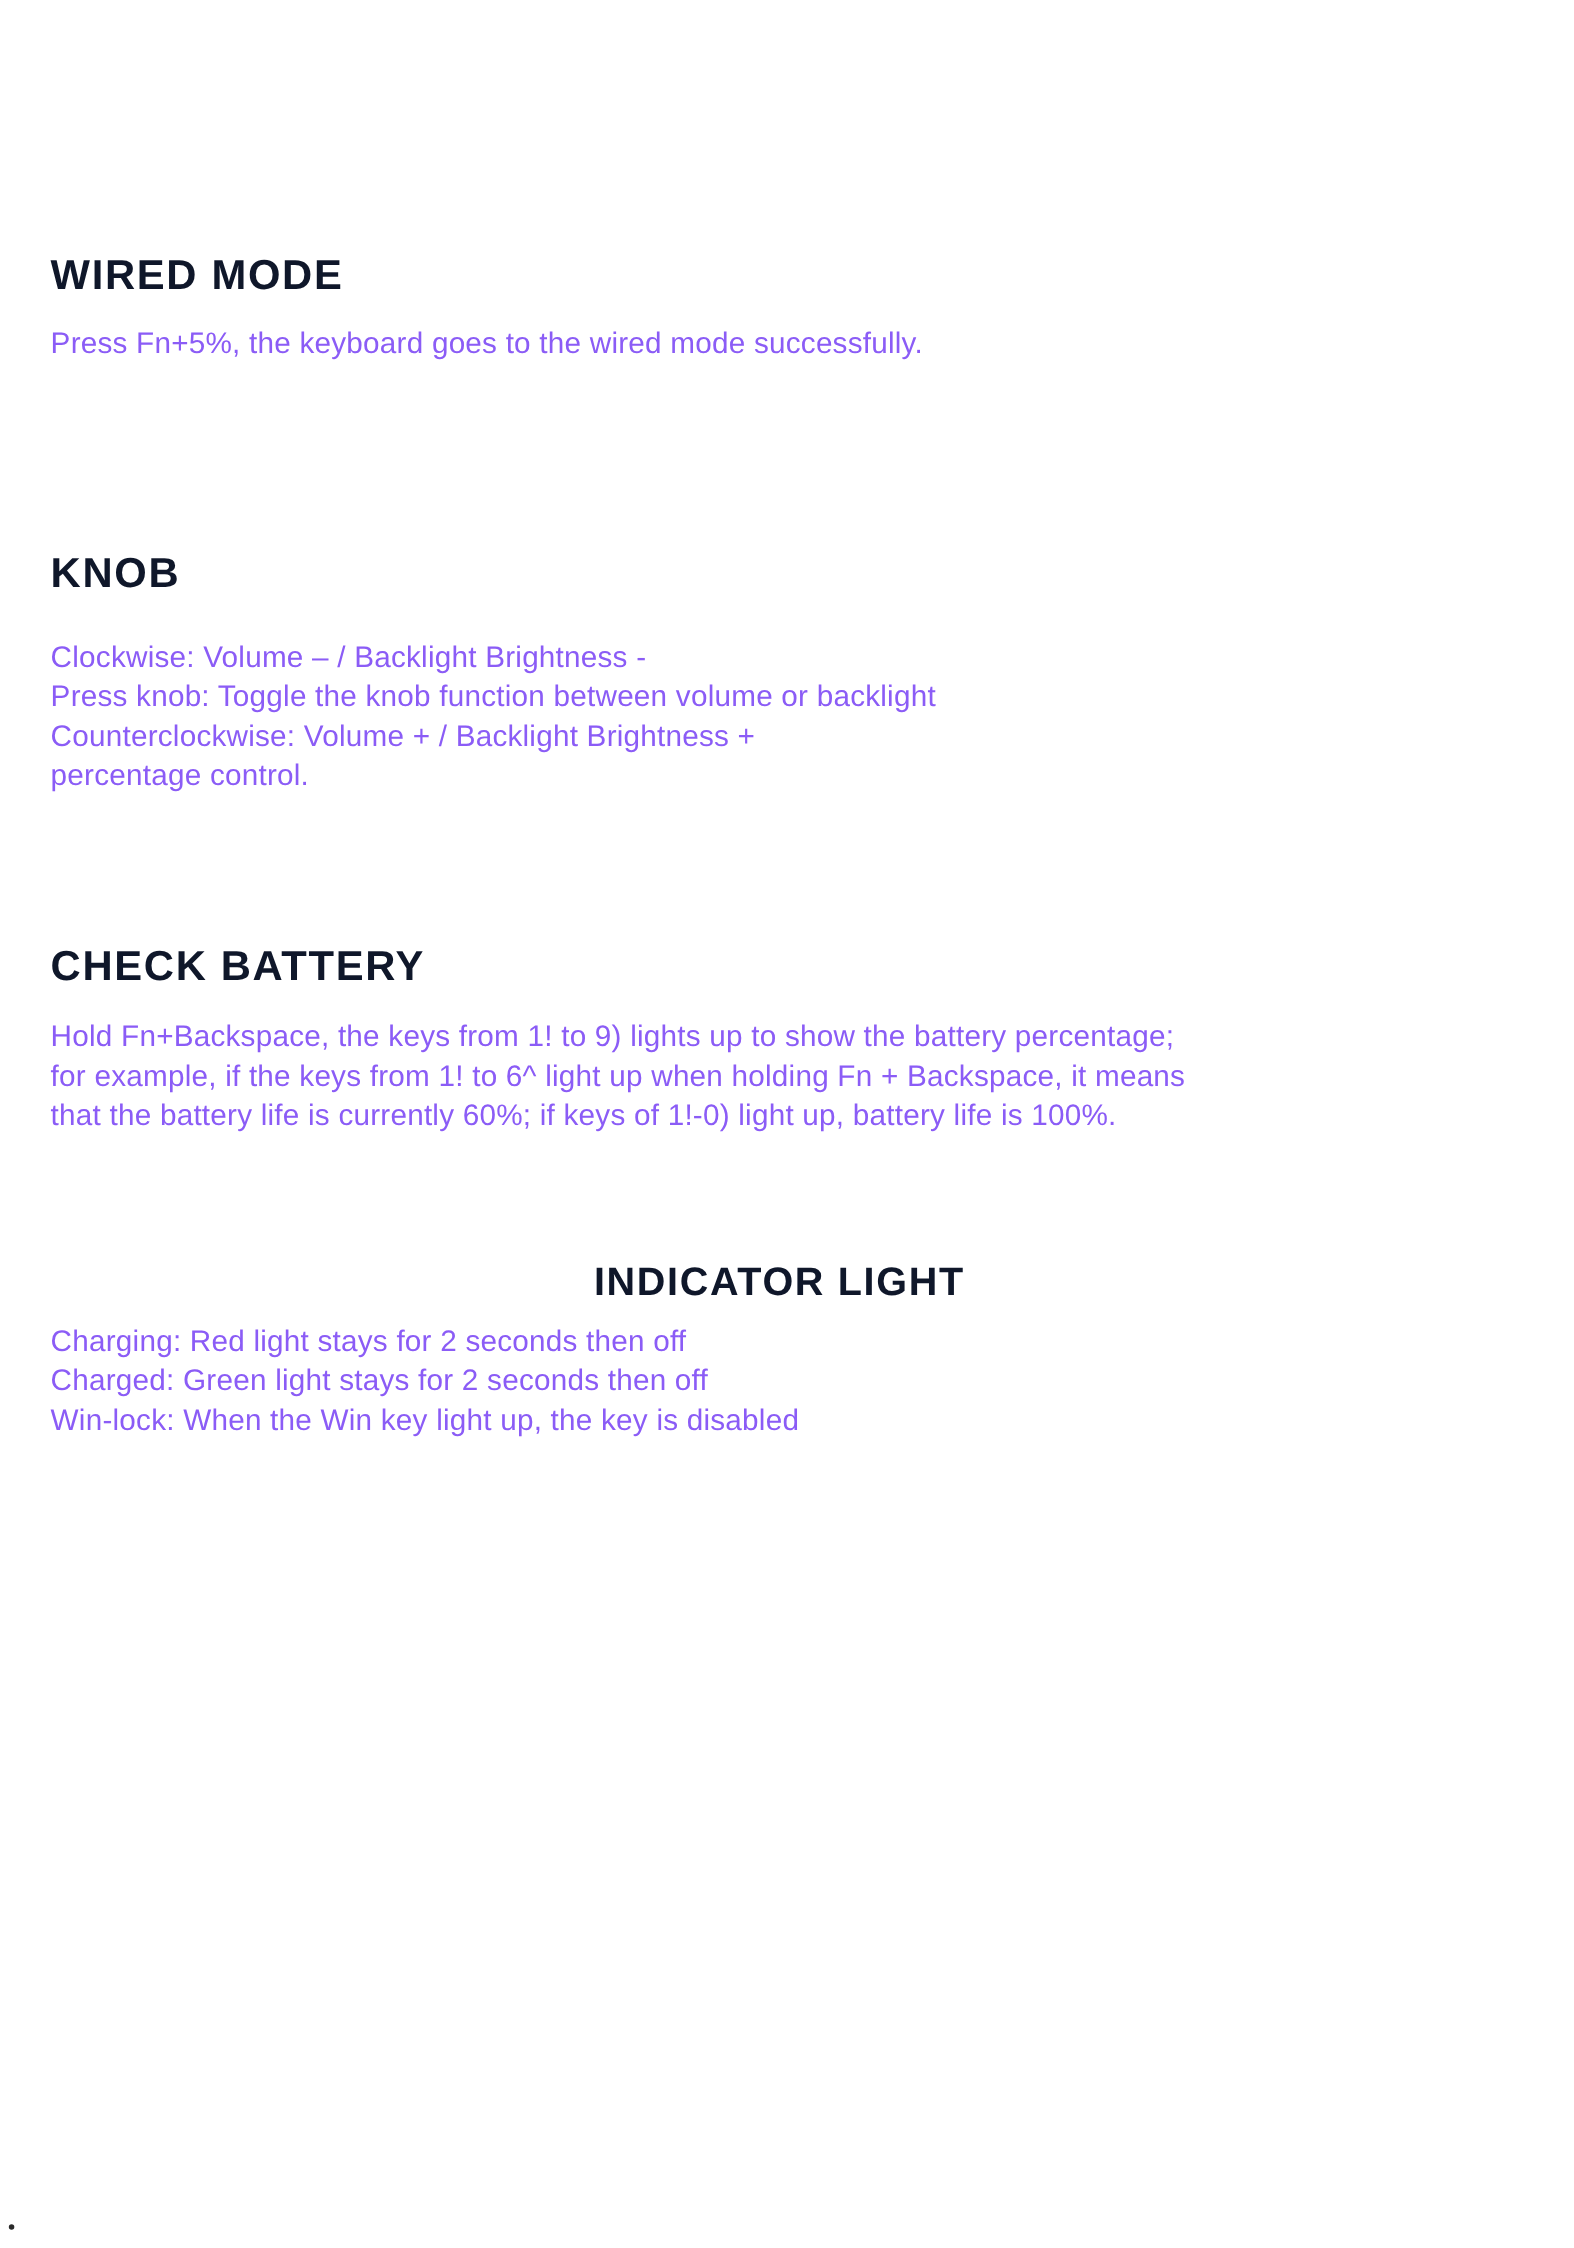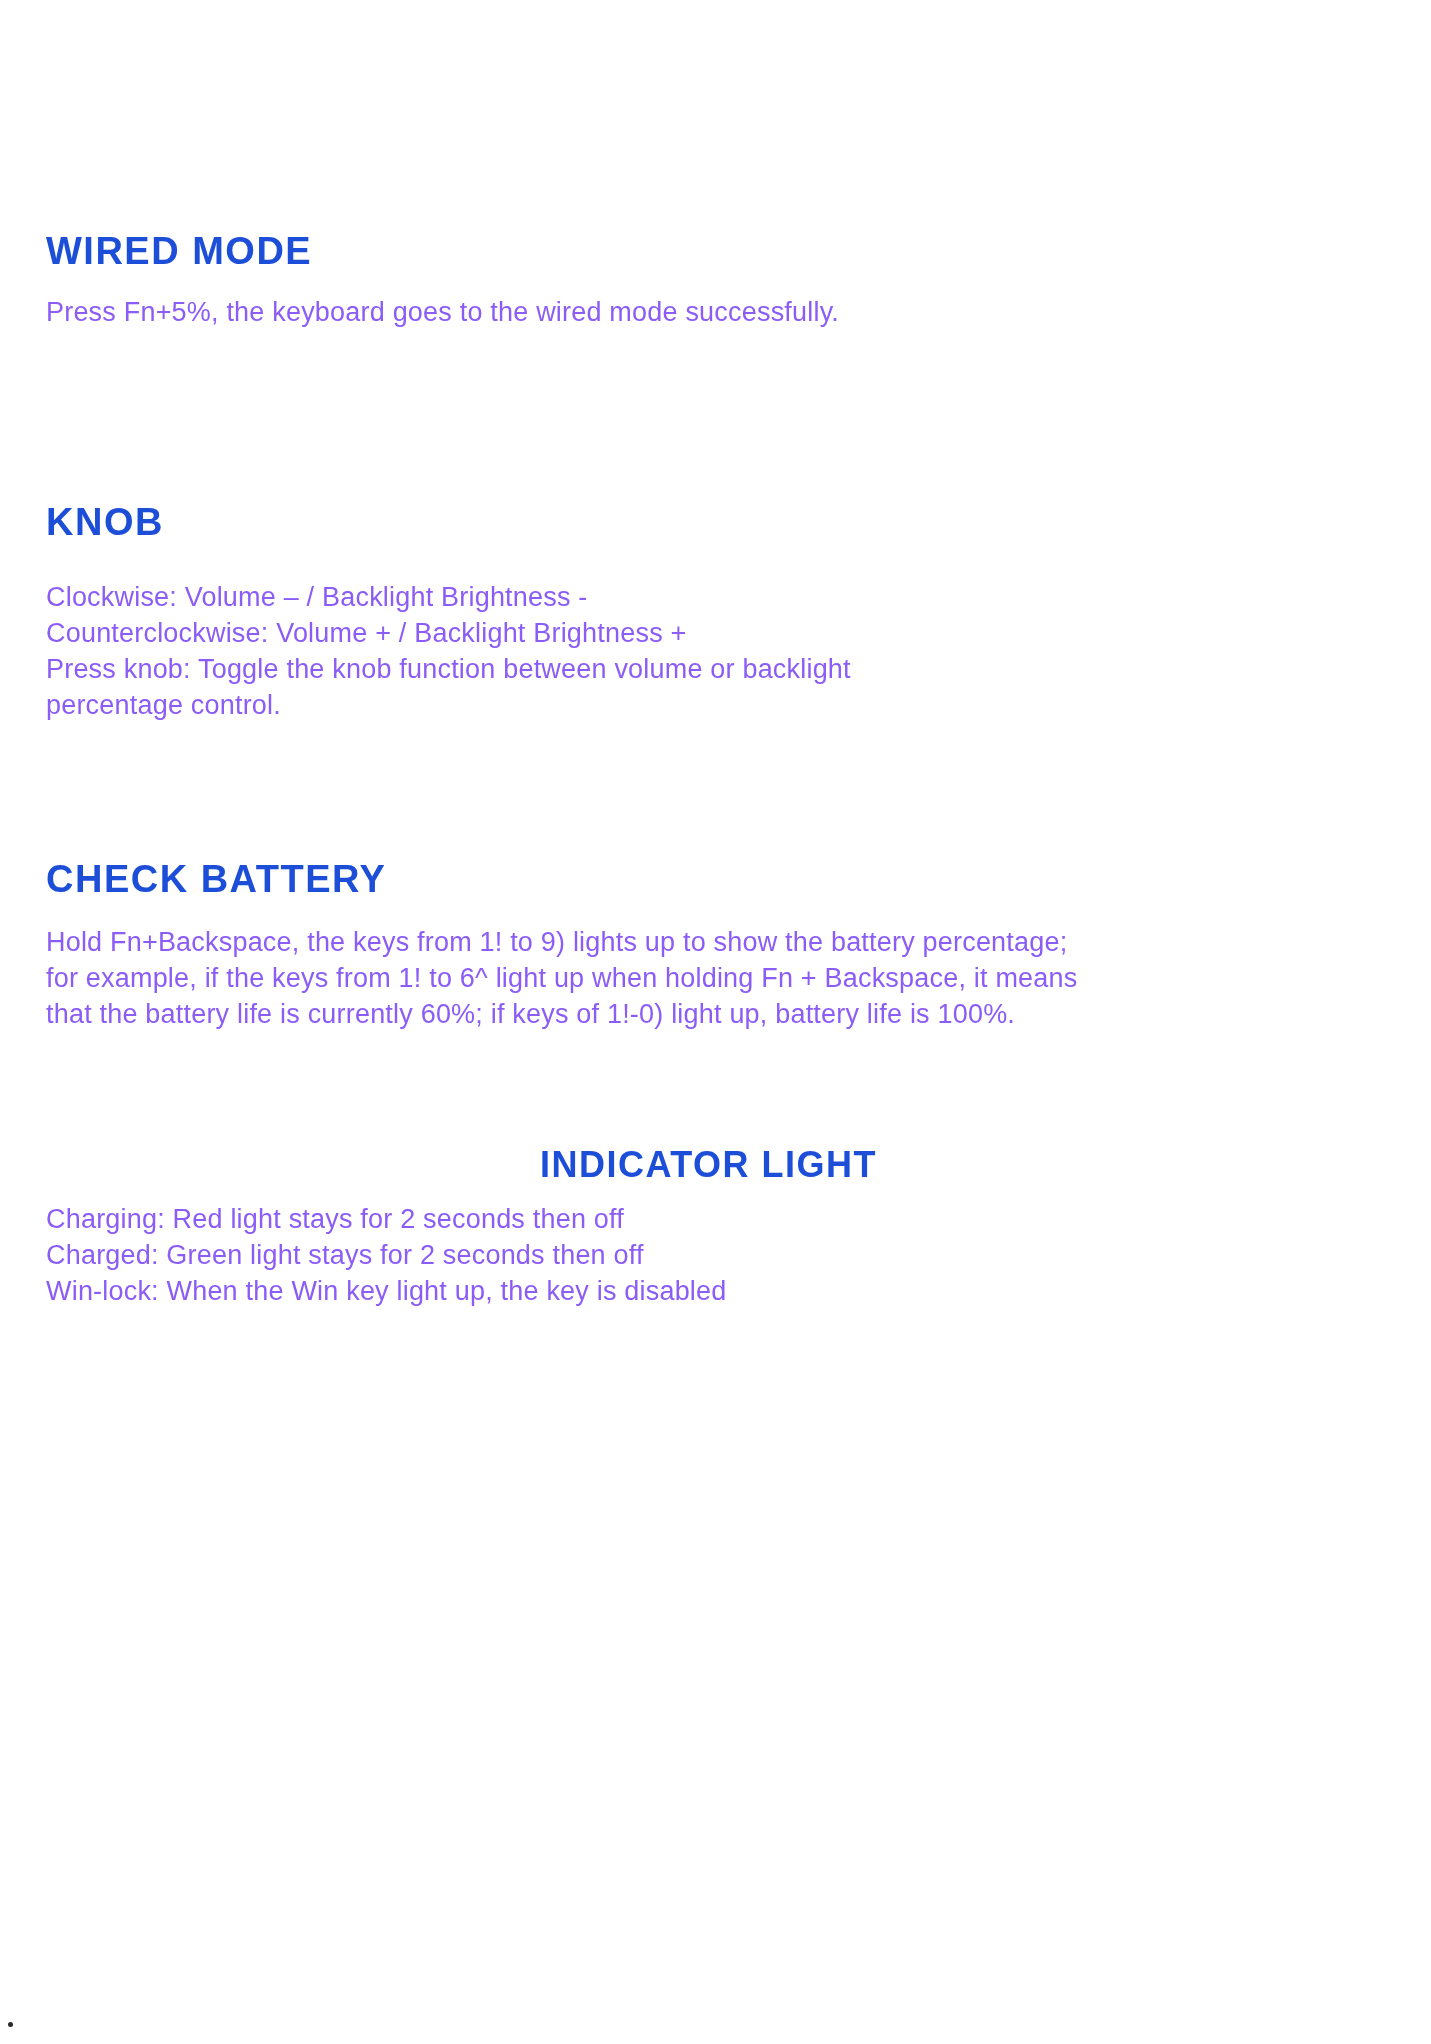--- a/index.html
+++ b/index.html
@@ -18,21 +18,21 @@
   }
   .section {
     position: absolute;
     left: 46px;
     right: 60px;
   }
   .section-heading {
     font-size: 38px;
     font-weight: 800;
     letter-spacing: 1.5px;
-    color: #1d4ed8;
+    color: #0f172a;
     margin: 0 0 16px 0;
     line-height: 1.15;
   }
   .section-body {
     font-size: 27px;
     font-weight: 400;
     color: #8b5cf6;
     line-height: 36px;
     letter-spacing: 0.2px;
   }
@@ -68,22 +68,22 @@
     <h2 class="section-heading">WIRED MODE</h2>
     <div class="section-body">
       <span class="body-line">Press Fn+5%, the keyboard goes to the wired mode successfully.</span>
     </div>
   </div>
 
   <div class="section" id="section-knob">
     <h2 class="section-heading">KNOB</h2>
     <div class="section-body">
       <span class="body-line">Clockwise: Volume – / Backlight Brightness -</span>
+      <span class="body-line">Press knob: Toggle the knob function between volume or backlight</span>
       <span class="body-line">Counterclockwise: Volume + / Backlight Brightness +</span>
-      <span class="body-line">Press knob: Toggle the knob function between volume or backlight</span>
       <span class="body-line">percentage control.</span>
     </div>
   </div>
 
   <div class="section" id="section-check-battery">
     <h2 class="section-heading">CHECK BATTERY</h2>
     <div class="section-body">
       <span class="body-line">Hold Fn+Backspace, the keys from 1! to 9) lights up to show the battery percentage;</span>
       <span class="body-line">for example, if the keys from 1! to 6^ light up when holding Fn + Backspace, it means</span>
       <span class="body-line">that the battery life is currently 60%; if keys of 1!-0) light up, battery life is 100%.</span>

